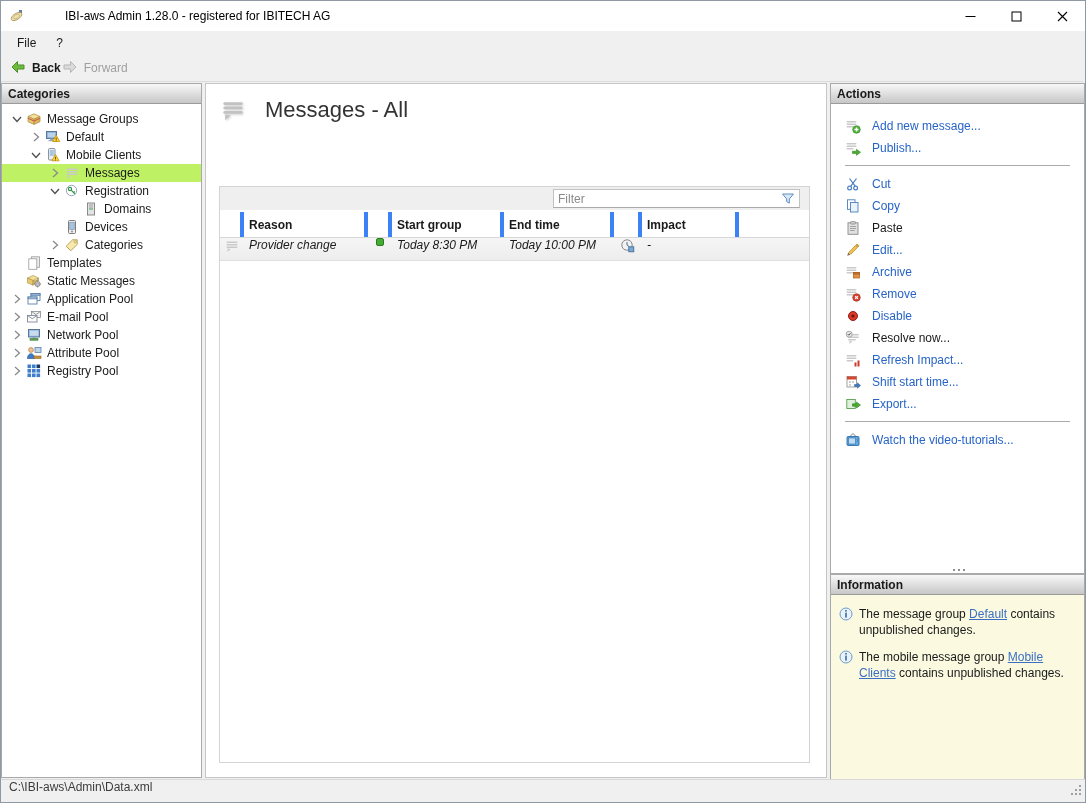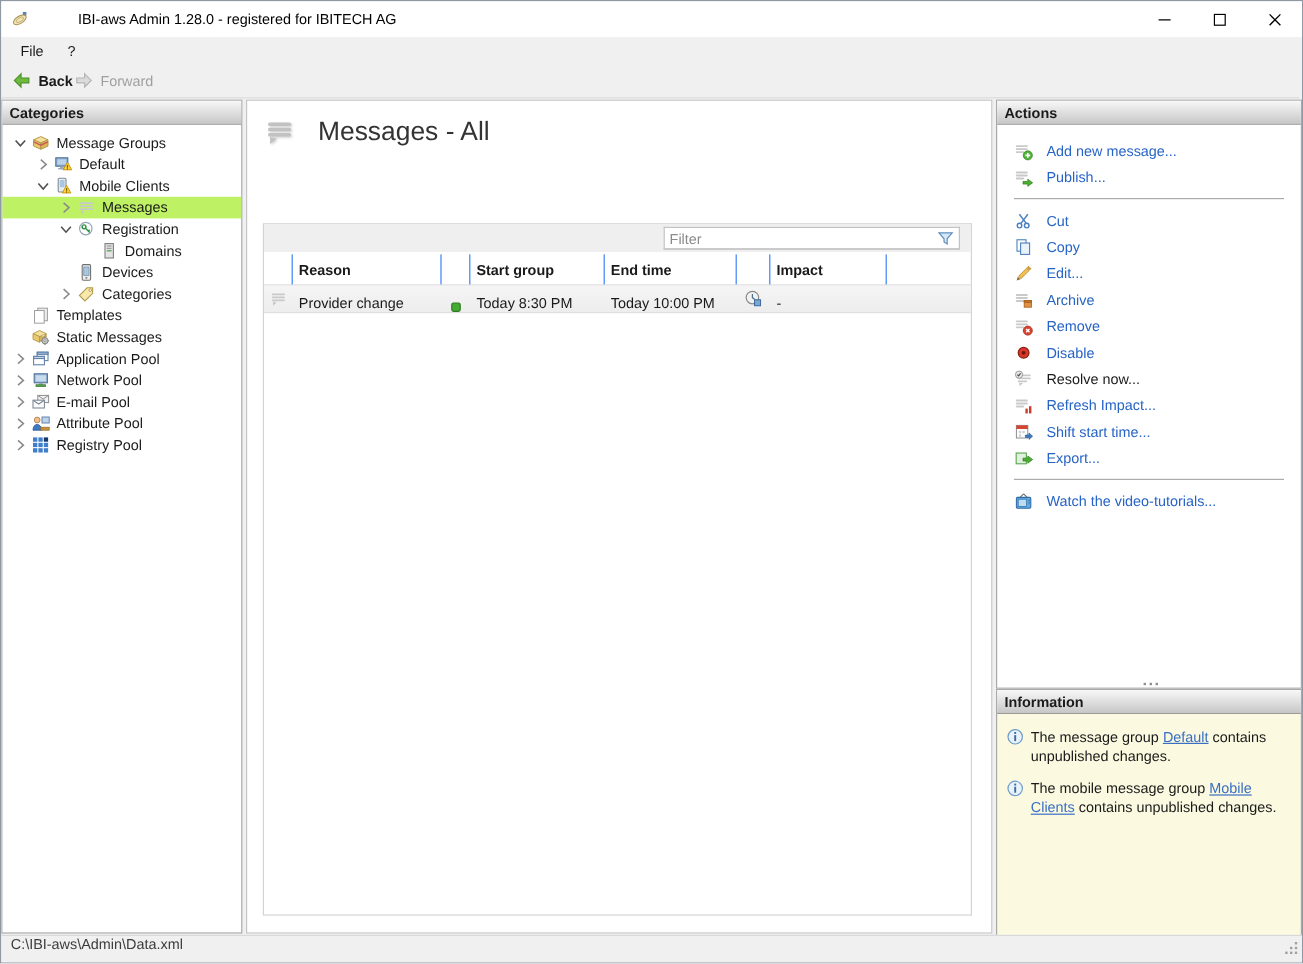--- a/index.html
+++ b/index.html
@@ -41,26 +41,26 @@
   .main-title .big-icon{width:28px;height:28px;display:flex;filter:drop-shadow(1px 1px 1px #CFCFCF);}
   .main-title .t{font-size:22px;color:#333;}
   .card{position:absolute;left:13px;right:16px;top:57px;bottom:14px;border:1px solid #D4D4D4;margin-top:45px;}
   .filter-band{height:23px;background:#EFEFEF;position:relative;}
   .filter-box{position:absolute;right:9px;top:2px;width:247px;height:19px;background:#FFF;border:1px solid #C2C2C2;
     border-bottom-color:#A9A9A9;display:flex;align-items:center;box-sizing:border-box;}
   .filter-box input{flex:1;border:none;outline:none;font:12px "Liberation Sans",sans-serif;color:#555;padding:0 4px;background:transparent;}
   .filter-box input::placeholder{color:#8A8A8A;opacity:1;}
   .funnel{width:16px;display:flex;justify-content:center;margin-right:3px;}
   .thead{display:flex;height:25px;margin-top:2px;border-bottom:1px solid #D8D8D8;align-items:stretch;}
-  .th{display:flex;align-items:center;padding-left:5px;font-weight:bold;border-right:1px solid #3b82f6;box-sizing:border-box;}
+  .th{display:flex;align-items:center;padding-left:5px;font-weight:bold;border-right:4px solid #3b82f6;box-sizing:border-box;}
   .th.filler{flex:1;border-right:none;}
   .th-sel{flex:1;margin:1px 2px 2px 1px;background:#B2D5EE;}
   .c0{width:24px;} .c1{width:124px;} .c2{width:24px;} .c3{width:112px;} .c4{width:110px;} .c5{width:28px;} .c6{width:97px;}
-  .trow{display:flex;height:22px;align-items:flex-end;background:linear-gradient(#F5F5F5,#EDEDED);
-    border-bottom:1px solid #DFDFDF;}
+  .trow{display:flex;height:22px;align-items:flex-start;background:linear-gradient(#F5F5F5,#EDEDED);
+    border-bottom:1px solid #DFDFDF;font-style:italic;}
   .td{display:flex;align-items:center;padding-left:5px;box-sizing:border-box;}
   .td.center{justify-content:center;padding-left:0;}
   .green-dot{width:6px;height:6px;background:#44AC34;border:1px solid #2E7A20;border-radius:2px;}
 
   
   .actions-panel{left:829px;top:82px;width:255px;height:491px;}
   .action-list{padding:11px 8px 0 14px;}
   .action-item{display:flex;align-items:center;gap:11px;height:22px;color:#2764C6;cursor:pointer;white-space:nowrap;}
   .action-item.disabled{color:#1A1A1A;cursor:default;}
   .aicon{width:16px;height:16px;display:inline-flex;flex:none;}
@@ -315,44 +315,44 @@
       </div>
 
       <div class="tree-row lv0">
         <span class="chev">
             <svg width="16" height="16" viewBox="0 0 16 16">
               <path d="M6 4l4.5 4L6 12" fill="none" stroke="#8A8A8A" stroke-width="1.3"></path>
             </svg>
           </span>
         <span class="ticon">
             <svg viewBox="0 0 16 16" width="16" height="16">
+              <rect x="5.5" y="2.5" width="9" height="6" fill="#F2F2F2" stroke="#8A8A8A" stroke-width="0.8"></rect>
+              <path d="M5.5 2.5l4.5 3 4.5-3" fill="none" stroke="#8A8A8A" stroke-width="0.8"></path>
+              <rect x="1.5" y="6.5" width="9.5" height="6.5" fill="#FDFDFD" stroke="#7E8A98" stroke-width="0.9"></rect>
+              <path d="M1.5 6.5l4.75 3.2L11 6.5" fill="none" stroke="#7E8A98" stroke-width="0.9"></path>
+            </svg>
+          </span>
+        <span class="tlabel">E-mail Pool</span>
+      </div>
+
+      <div class="tree-row lv0">
+        <span class="chev">
+            <svg width="16" height="16" viewBox="0 0 16 16">
+              <path d="M6 4l4.5 4L6 12" fill="none" stroke="#8A8A8A" stroke-width="1.3"></path>
+            </svg>
+          </span>
+        <span class="ticon">
+            <svg viewBox="0 0 16 16" width="16" height="16">
               <rect x="2.5" y="2.5" width="11" height="7.5" fill="#9DBBDC" stroke="#4D6E96" stroke-width="0.9"></rect>
               <rect x="3.8" y="3.8" width="8.4" height="4.9" fill="#C9DCEE"></rect>
               <rect x="6.5" y="10" width="3" height="1.6" fill="#9AA6B5"></rect>
               <rect x="4" y="11.6" width="8" height="1.6" fill="#58A14E" stroke="#3C7A35" stroke-width="0.6"></rect>
             </svg>
           </span>
         <span class="tlabel">Network Pool</span>
-      </div>
-
-      <div class="tree-row lv0">
-        <span class="chev">
-            <svg width="16" height="16" viewBox="0 0 16 16">
-              <path d="M6 4l4.5 4L6 12" fill="none" stroke="#8A8A8A" stroke-width="1.3"></path>
-            </svg>
-          </span>
-        <span class="ticon">
-            <svg viewBox="0 0 16 16" width="16" height="16">
-              <rect x="5.5" y="2.5" width="9" height="6" fill="#F2F2F2" stroke="#8A8A8A" stroke-width="0.8"></rect>
-              <path d="M5.5 2.5l4.5 3 4.5-3" fill="none" stroke="#8A8A8A" stroke-width="0.8"></path>
-              <rect x="1.5" y="6.5" width="9.5" height="6.5" fill="#FDFDFD" stroke="#7E8A98" stroke-width="0.9"></rect>
-              <path d="M1.5 6.5l4.75 3.2L11 6.5" fill="none" stroke="#7E8A98" stroke-width="0.9"></path>
-            </svg>
-          </span>
-        <span class="tlabel">E-mail Pool</span>
       </div>
 
       <div class="tree-row lv0">
         <span class="chev">
             <svg width="16" height="16" viewBox="0 0 16 16">
               <path d="M6 4l4.5 4L6 12" fill="none" stroke="#8A8A8A" stroke-width="1.3"></path>
             </svg>
           </span>
         <span class="ticon">
             <svg viewBox="0 0 16 16" width="16" height="16">
@@ -503,20 +503,32 @@
       </div>
       <div class="action-item">
         <span class="aicon">
             <svg viewBox="0 0 16 16" width="16" height="16">
               <rect x="2.5" y="1.8" width="7.5" height="9.5" fill="#FFF" stroke="#4A7FC1" stroke-width="0.9"></rect>
               <rect x="5.5" y="4.5" width="7.5" height="9.5" fill="#EAF2FB" stroke="#4A7FC1" stroke-width="0.9"></rect>
             </svg>
           </span>
         <span>Copy</span>
       </div>
+      <div class="action-item disabled">
+        <span class="aicon">
+            <svg viewBox="0 0 16 16" width="16" height="16">
+              <rect x="3" y="2.8" width="10" height="11.5" fill="#E0E0E0" stroke="#8A8A8A" stroke-width="0.9"></rect>
+              <rect x="5.5" y="1.5" width="5" height="2.6" rx="0.8" fill="#C9C9C9" stroke="#8A8A8A" stroke-width="0.7"></rect>
+              <rect x="5" y="6" width="6" height="1" fill="#A3A3A3"></rect>
+              <rect x="5" y="8" width="6" height="1" fill="#A3A3A3"></rect>
+              <rect x="5" y="10" width="4.5" height="1" fill="#A3A3A3"></rect>
+            </svg>
+          </span>
+        <span>Paste</span>
+      </div>
       <div class="action-item">
         <span class="aicon">
             <svg viewBox="0 0 16 16" width="16" height="16">
               <path d="M2.2 13.8l1-3.2 2.2 2.2z" fill="#8A6A2F"></path>
               <path d="M3.8 10.2L10.5 3.5l2 2-6.7 6.7z" fill="#F0C050" stroke="#B8892F" stroke-width="0.7"></path>
               <path d="M10.9 3.1l1.2-1.2 2 2-1.2 1.2z" fill="#D9A13C" stroke="#B8892F" stroke-width="0.7"></path>
             </svg>
           </span>
         <span>Edit...</span>
       </div>

